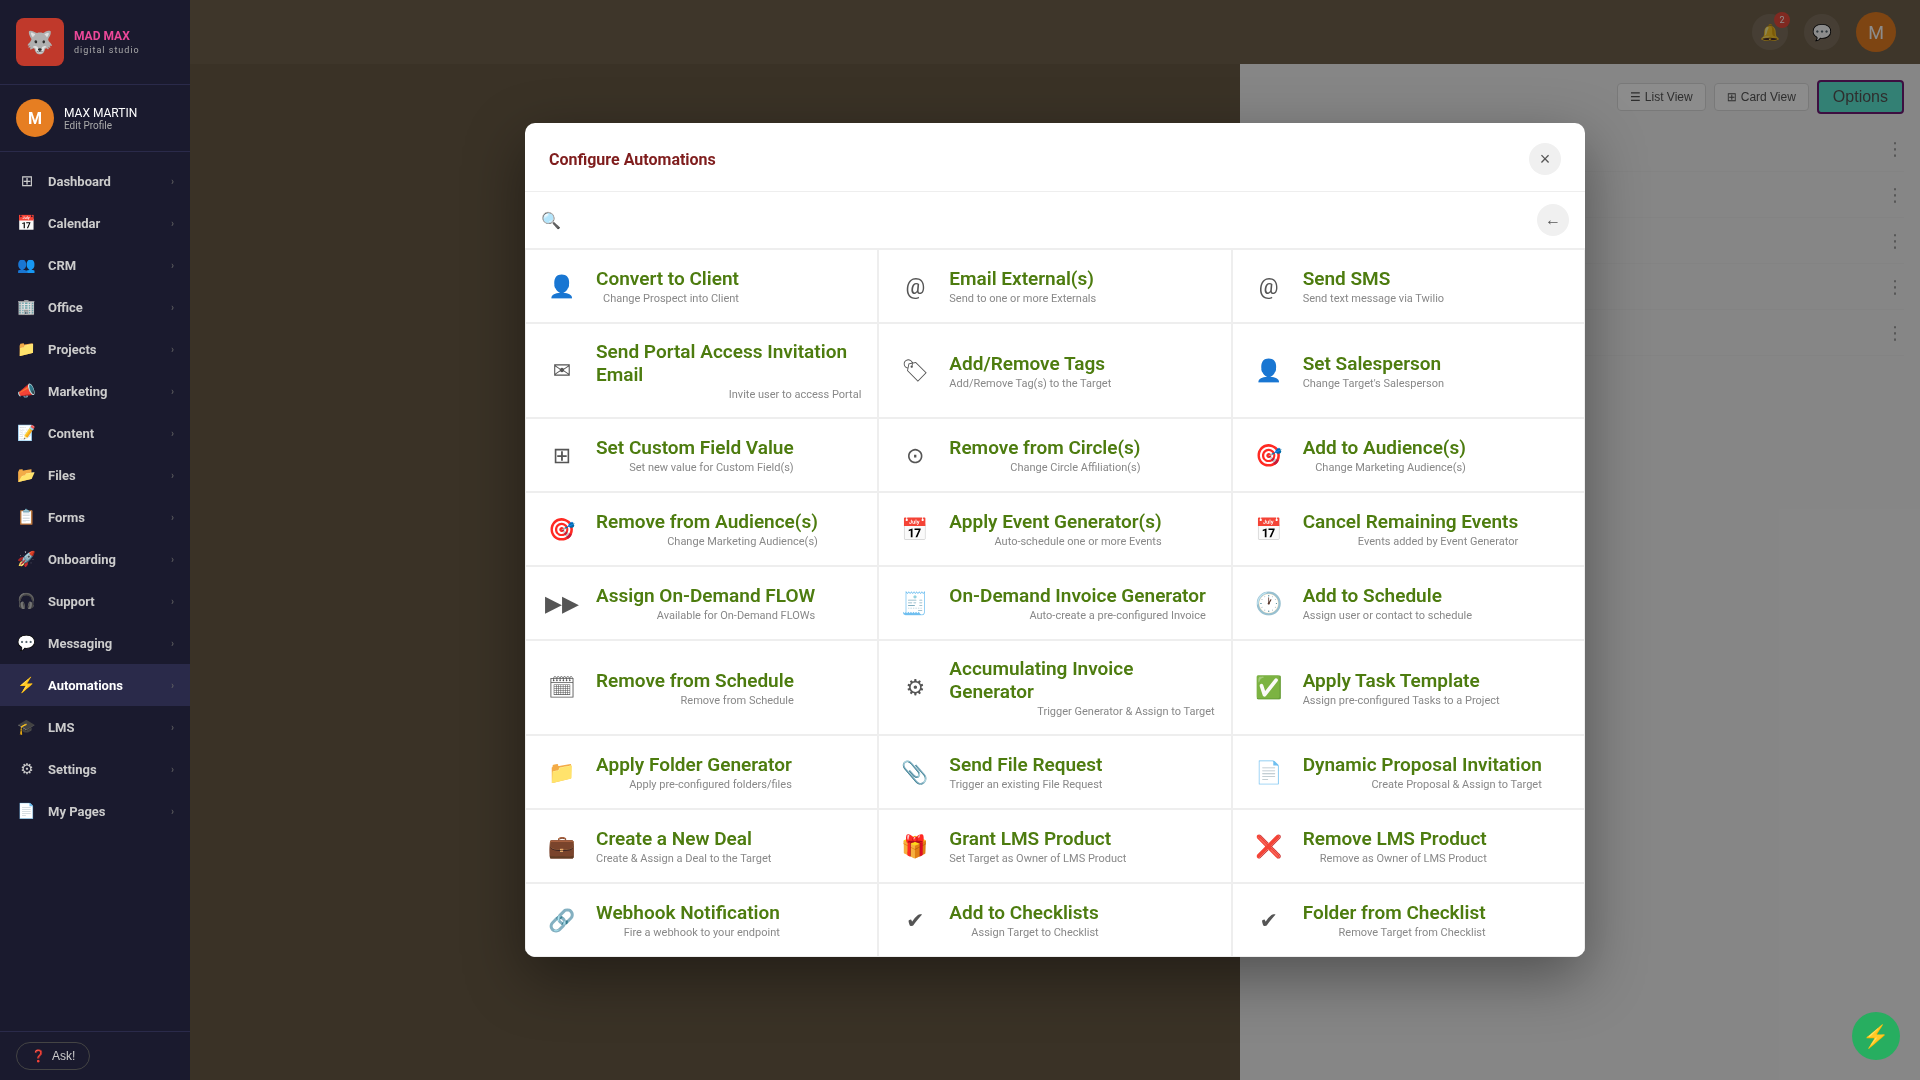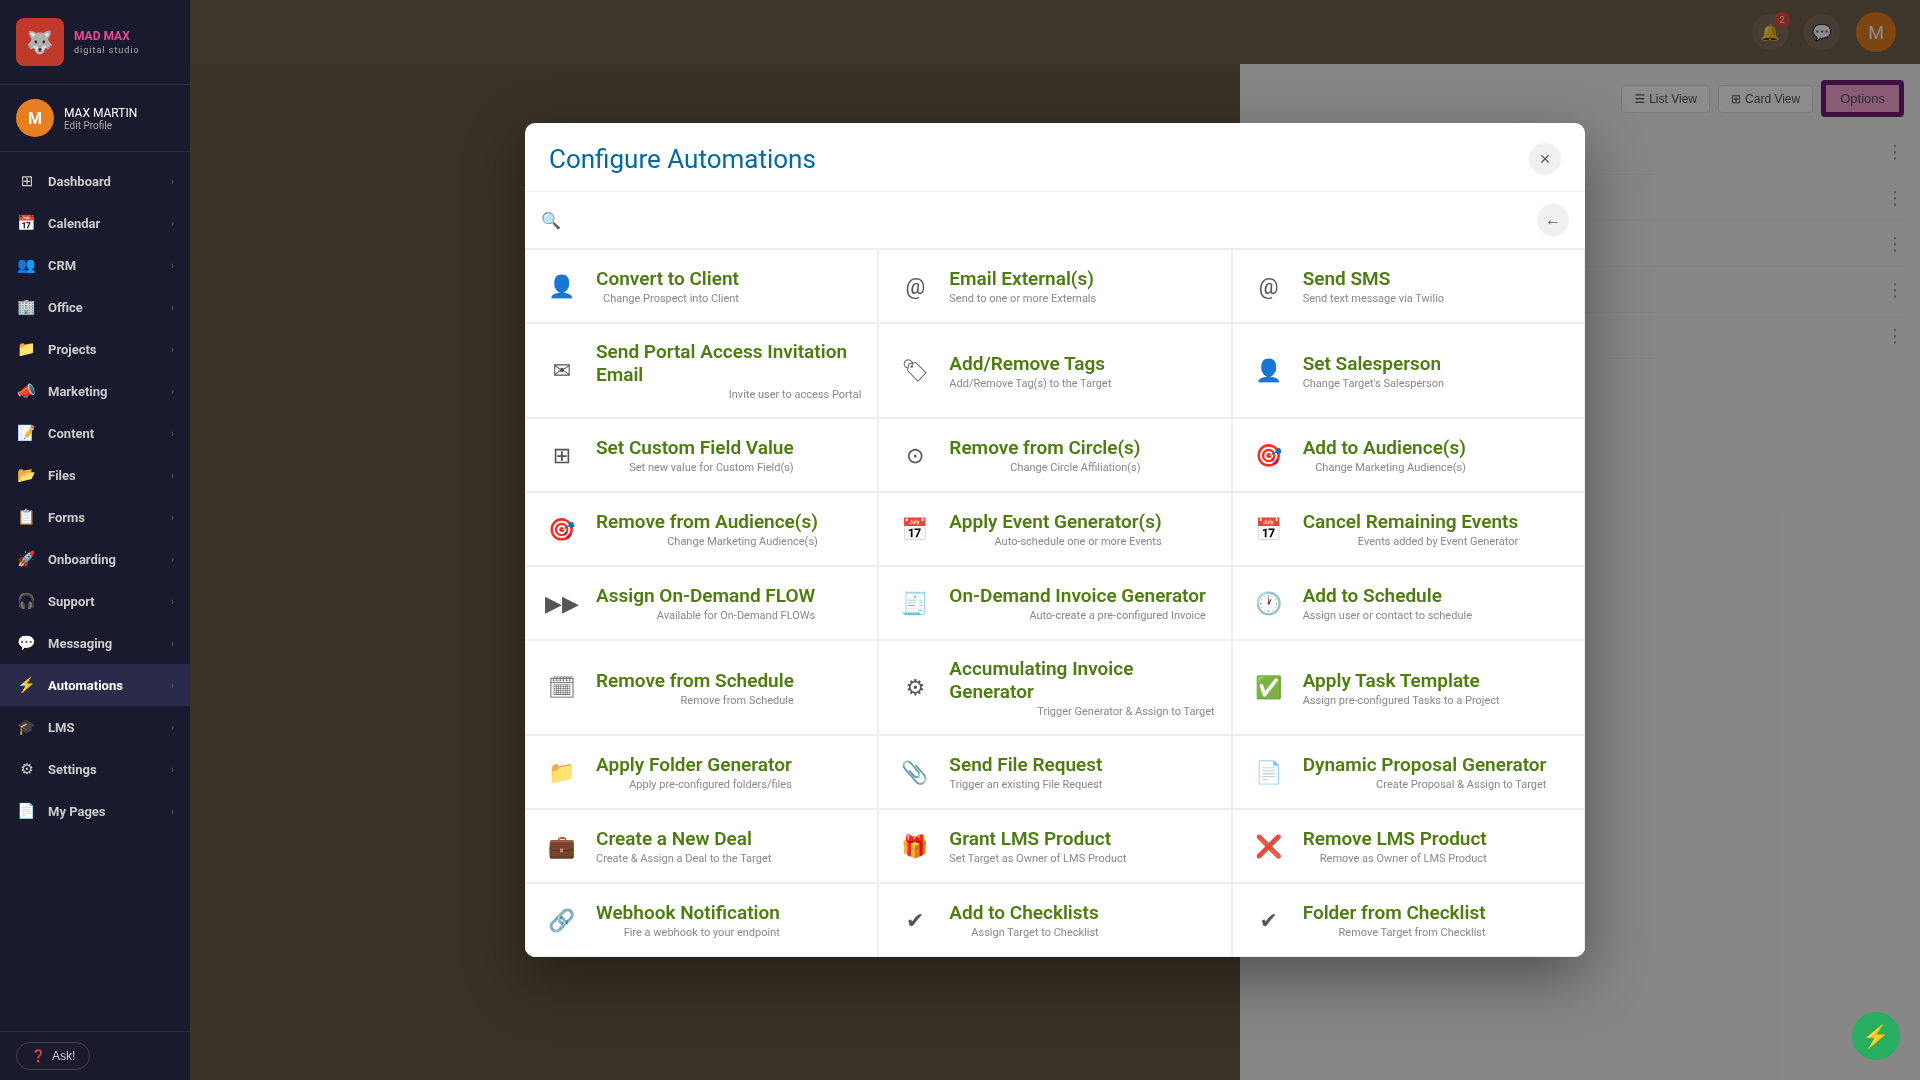--- a/index.html
+++ b/index.html
@@ -127,22 +127,22 @@
       display: flex; align-items: center; justify-content: flex-end;
       gap: 8px; margin-bottom: 12px;
     }
     .view-btn {
       display: flex; align-items: center; gap: 4px;
       padding: 6px 12px; font-size: 12px;
       background: #fff; border: 1px solid #ddd;
       border-radius: 4px; cursor: pointer; color: #555;
     }
     .options-btn {
-      padding: 6px 14px; background: #f9a8d4; border: 5px solid #701a75;
-      border-radius: 4px; cursor: pointer; font-size: 13px; color: #555;
+      padding: 6px 14px; background: #5eead4; border: 2px solid #701a75;
+      border-radius: 4px; cursor: pointer; font-size: 16px; color: #555;
     }
     .panel-row {
       display: flex; align-items: center; justify-content: space-between;
       padding: 12px 0; border-bottom: 1px solid #eee;
     }
     .panel-row-label { font-size: 13px; color: #737373; }
     .panel-row-dots { font-size: 18px; color: #999; cursor: pointer; }
 
     
     .modal-overlay {
@@ -166,21 +166,21 @@
       box-shadow: 0 20px 60px rgba(0,0,0,0.4);
       overflow: hidden;
     }
     .modal-header {
       display: flex;
       align-items: center;
       justify-content: space-between;
       padding: 20px 24px 16px;
       border-bottom: 1px solid #eee;
     }
-    .modal-title { font-size: 26px; font-weight: 400; color: #0369a1; }
+    .modal-title { font-size: 16px; font-weight: 700; color: #7f1d1d; }
     .modal-close {
       width: 32px; height: 32px;
       border-radius: 50%;
       background: #f0f0f0;
       border: none; cursor: pointer;
       display: flex; align-items: center; justify-content: center;
       font-size: 18px; color: #555;
     }
 
     .modal-search {
@@ -562,21 +562,21 @@
           <div class="automation-item">
             <span class="auto-icon">📎</span>
             <div class="auto-text">
               <div class="auto-title">Send File Request</div>
               <div class="auto-desc">Trigger an existing File Request</div>
             </div>
           </div>
           <div class="automation-item">
             <span class="auto-icon">📄</span>
             <div class="auto-text">
-              <div class="auto-title">Dynamic Proposal Generator</div>
+              <div class="auto-title">Dynamic Proposal Invitation</div>
               <div class="auto-desc">Create Proposal &amp; Assign to Target</div>
             </div>
           </div>
           <div class="automation-item">
             <span class="auto-icon">💼</span>
             <div class="auto-text">
               <div class="auto-title">Create a New Deal</div>
               <div class="auto-desc">Create &amp; Assign a Deal to the Target</div>
             </div>
           </div>

